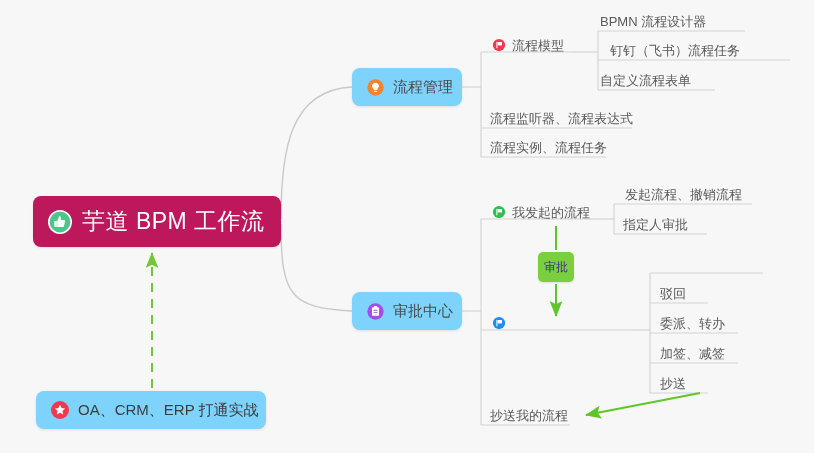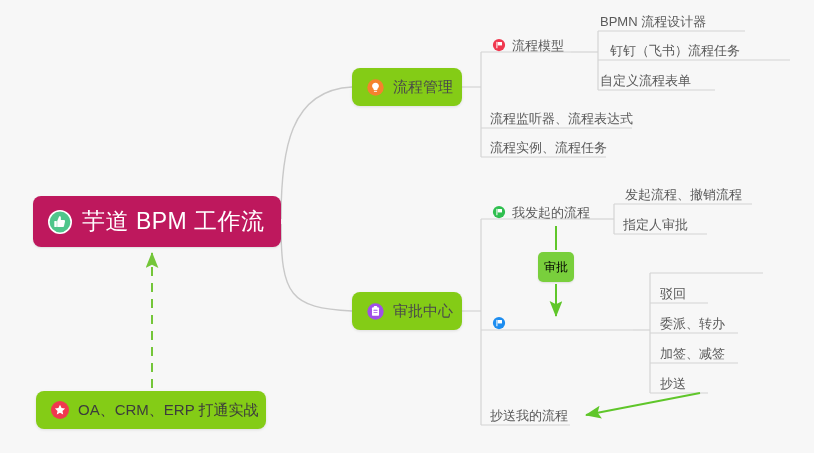--- a/index.html
+++ b/index.html
@@ -42,21 +42,21 @@
     color: #ffffff;
     font-size: 23px;
     letter-spacing: 0.5px;
     margin-left: 9px;
     white-space: nowrap;
   }
 
   
   .card-node {
     position: absolute;
-    background: #84cc16;
+    background: #7dd3fc;
     border-radius: 8px;
     display: flex;
     align-items: center;
     box-sizing: border-box;
     box-shadow: 0 1px 3px rgba(0,0,0,0.10);
     padding: 0 14px;
     height: 38px;
   }
   .card-label {
     font-size: 15px;
@@ -95,21 +95,21 @@
     position: absolute;
     left: 538px;
     top: 252px;
     width: 36px;
     height: 30px;
     background: #79cf3c;
     border-radius: 5px;
     display: flex;
     align-items: center;
     justify-content: center;
-    color: #000000;
+    color: #4c1d95;
     font-size: 12px;
     box-shadow: 0 1px 2px rgba(0,0,0,0.10);
   }
 
   
   .ic {
     display: inline-block;
     flex: 0 0 auto;
     line-height: 0;
   }

